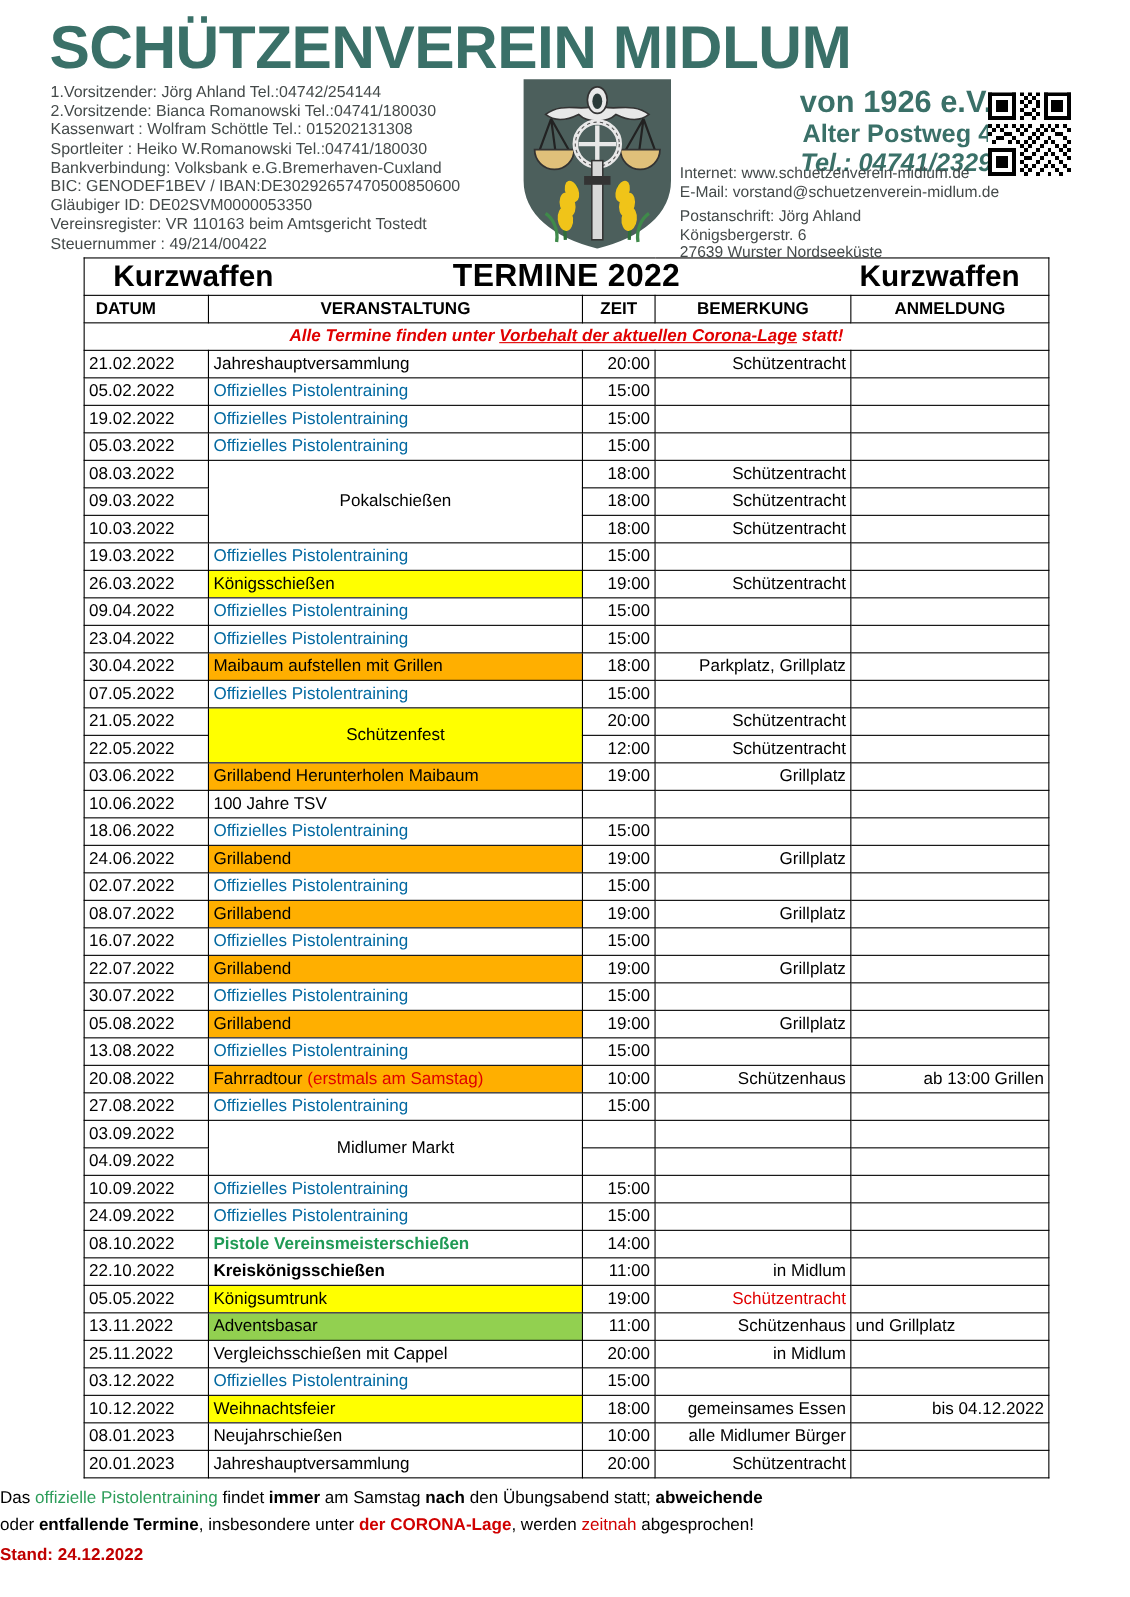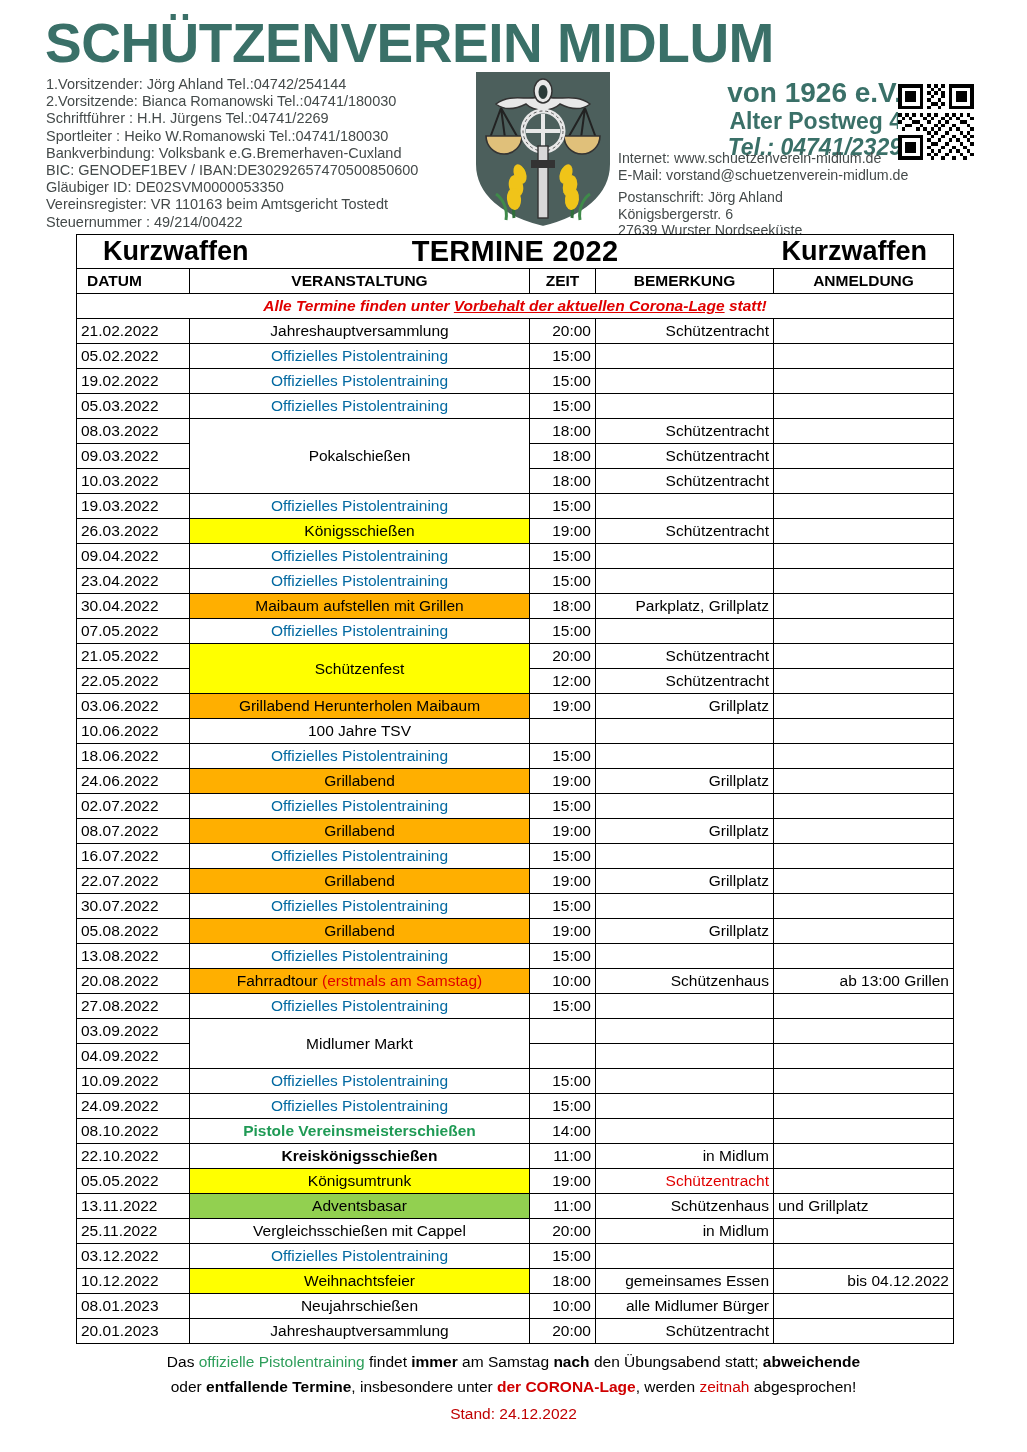--- a/index.html
+++ b/index.html
@@ -85,61 +85,61 @@
   .corona-row td{
     text-align:center;height:26px;
     color:#e00000;font-weight:bold;font-style:italic;font-size:15px;
   }
   .corona-row u{text-decoration:underline;}
 
   td.datum{text-align:left;padding-left:6px;}
   td.zeit{text-align:right;padding-right:5px;}
   td.bem{text-align:right;padding-right:3px;}
   td.anm{text-align:right;padding-right:5px;}
-  td.ver{text-align:center;padding-left:6px;}
+  td.ver{text-align:left;padding-left:6px;}
   td.ver.center{text-align:center;}
 
   .c-yellow{background:#ffff00 !important;}
   .c-orange{background:#ffaf00 !important;}
   .c-green{background:#92d050 !important;}
   .t-green{color:#0369a1;}
   .t-greenb{color:#1f9a55;font-weight:bold;}
   .t-red{color:#e00000;}
   .t-bold{font-weight:bold;}
   .span-mid{text-align:center;font-size:17px;}
 
   
   .footer{
-    position:absolute;left:0;top:1349px;width:1027px;text-align:center;
+    position:absolute;left:0;top:1349px;width:1027px;
     font-size:15.5px;line-height:25px;
   }
   .footer b{font-weight:bold;}
   .f-green{color:#2e9e5b;}
   .f-red{color:#d00000;}
-  .stand{color:#c00000;font-weight:normal;font-size:15.5px;margin-top:2px;}
+  .stand{color:#c00000;font-weight:bold;font-size:15.5px;margin-top:2px;}
 </style>
 </head>
 <body>
 
 <div class="page">
 
   <div class="header">
 
     <div class="club-title">SCHÜTZENVEREIN MIDLUM</div>
 
     <div class="von-block">
       <div class="von-line1">von 1926 e.V.</div>
       <div class="von-line2">Alter Postweg 4</div>
       <div class="von-line3">Tel.: 04741/2329</div>
     </div>
 
     <div class="contact-left" id="contact-left">
         <span class="row">1.Vorsitzender:  Jörg Ahland          Tel.:04742/254144</span>
         <span class="row">2.Vorsitzende: Bianca Romanowski Tel.:04741/180030</span>
-        <span class="row">Schriftführer :       H.H. Jürgens       Tel.:04741/2269</span>
+        <span class="row">Kassenwart :   Wolfram Schöttle   Tel.: 015202131308</span>
         <span class="row">Sportleiter : Heiko W.Romanowski   Tel.:04741/180030</span>
         <span class="row">Bankverbindung: Volksbank e.G.Bremerhaven-Cuxland</span>
         <span class="row">BIC: GENODEF1BEV / IBAN:DE30292657470500850600</span>
         <span class="row">Gläubiger ID: DE02SVM0000053350</span>
         <span class="row">Vereinsregister: VR 110163 beim Amtsgericht Tostedt</span>
         <span class="row">Steuernummer  :   49/214/00422</span>
       </div>
     <div class="contact-right" id="contact-right">
         <div>
           <div>Internet: www.schuetzenverein-midlum.de</div>

